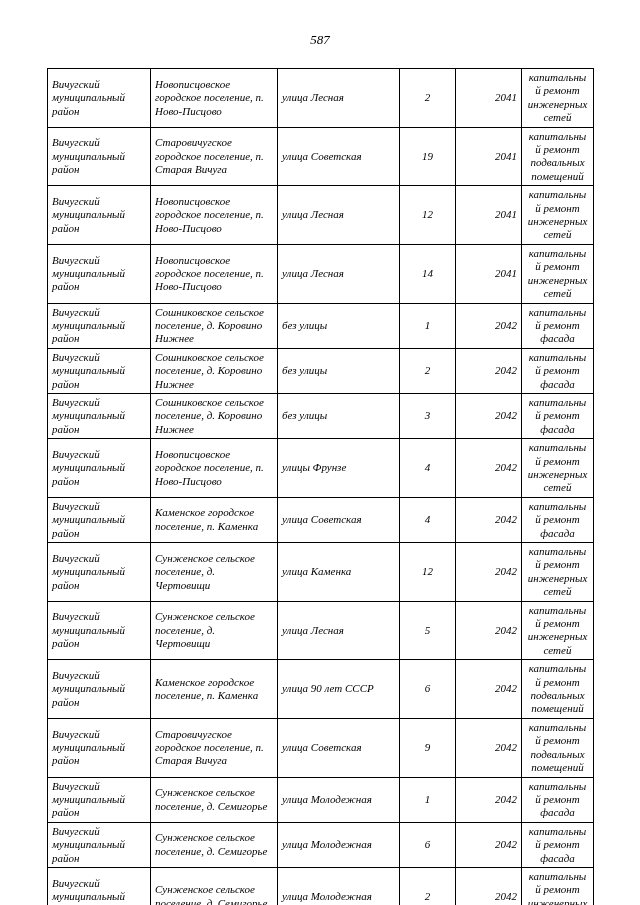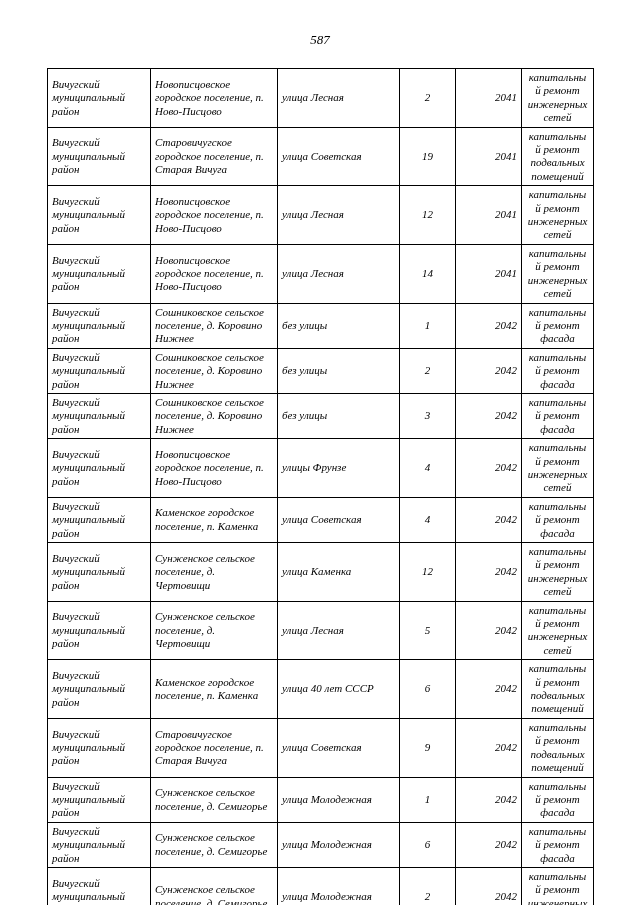--- a/index.html
+++ b/index.html
@@ -171,21 +171,21 @@
     <td class="c-settlement">Сунженское сельское поселение, д. Чертовищи</td>
     <td class="c-street">улица Лесная</td>
     <td class="c-house">5</td>
     <td class="c-year">2042</td>
     <td class="c-work">капитальный ремонт инженерных сетей</td>
   </tr>
 
   <tr>
     <td class="c-district">Вичугский муниципальный район</td>
     <td class="c-settlement">Каменское городское поселение, п. Каменка</td>
-    <td class="c-street">улица 40 лет СССР</td>
+    <td class="c-street">улица 90 лет СССР</td>
     <td class="c-house">6</td>
     <td class="c-year">2042</td>
     <td class="c-work">капитальный ремонт подвальных помещений</td>
   </tr>
 
   <tr>
     <td class="c-district">Вичугский муниципальный район</td>
     <td class="c-settlement">Старовичугское городское поселение, п. Старая Вичуга</td>
     <td class="c-street">улица Советская</td>
     <td class="c-house">9</td>

